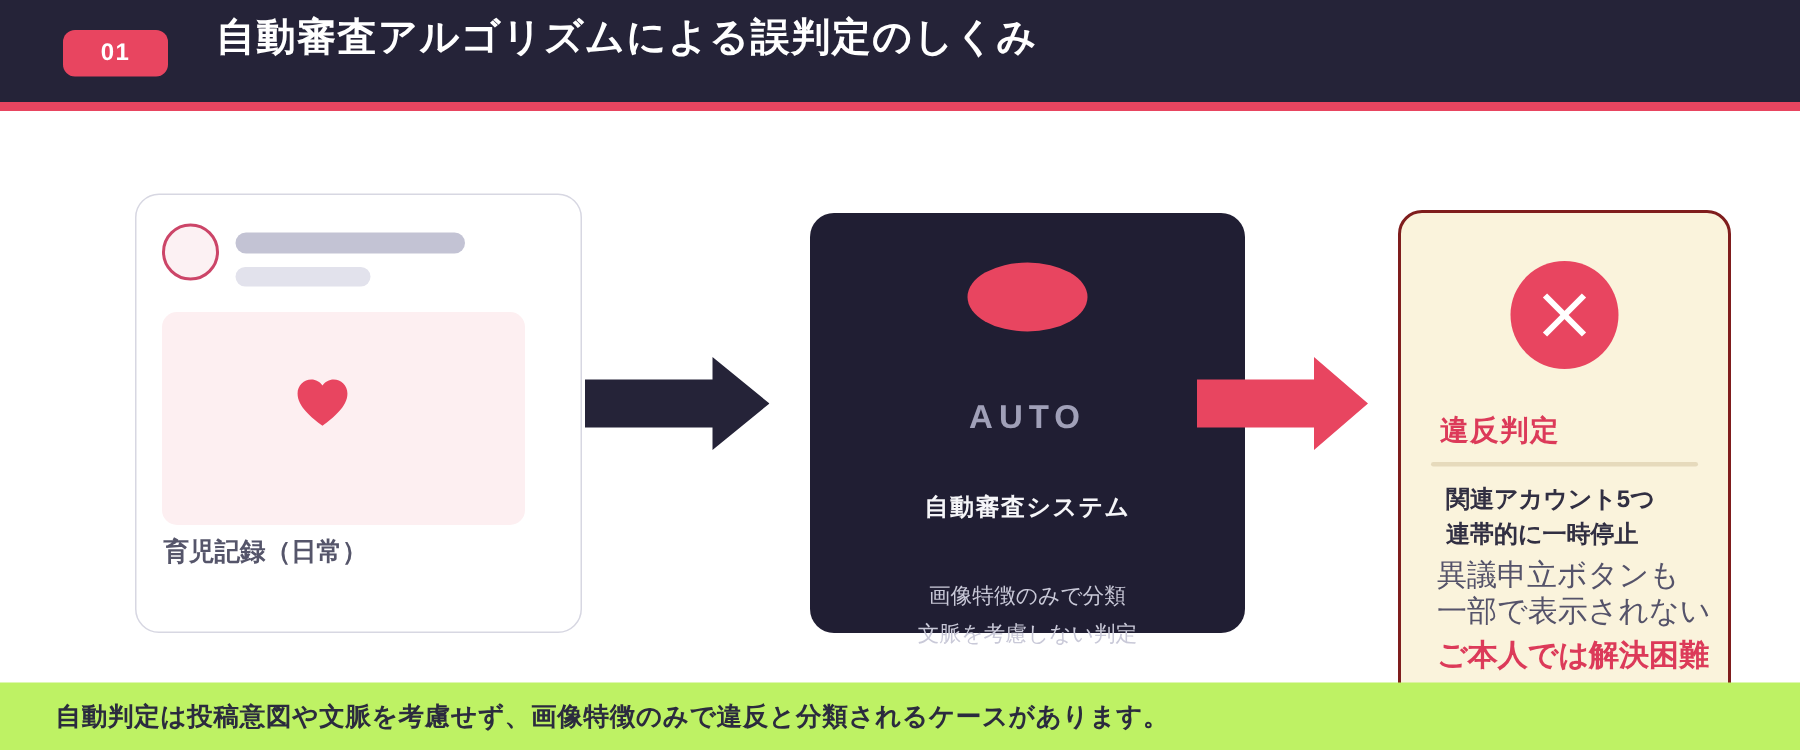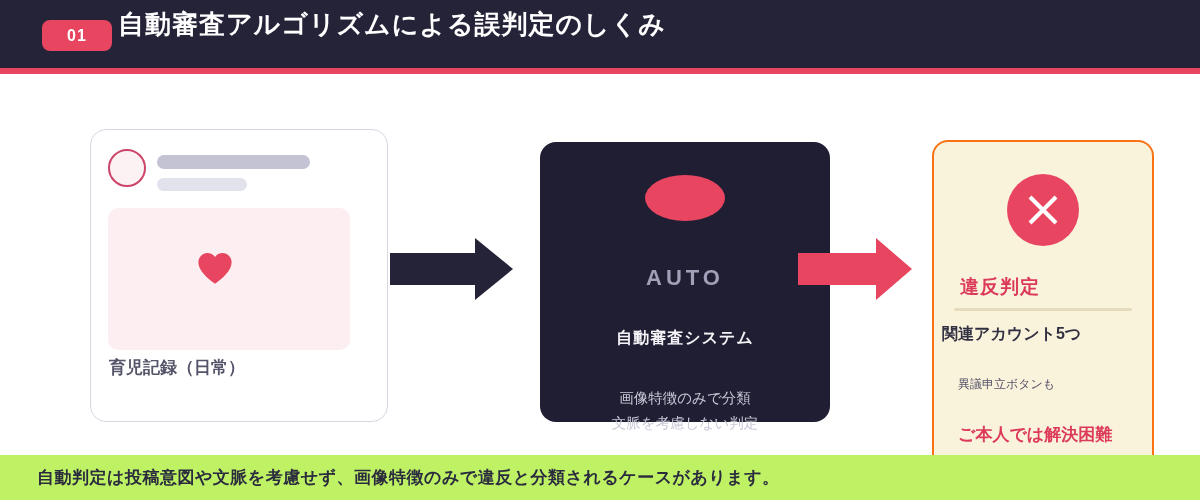--- a/index.html
+++ b/index.html
@@ -14,21 +14,21 @@
     position:absolute;left:0;top:0;width:1200px;height:68px;
     background:#252338;display:flex;align-items:center;
   }
   .header-badge{
     position:absolute;left:42px;top:20px;width:70px;height:31px;
     background:#E84560;border-radius:8px;color:#ffffff;
     font-size:16px;font-weight:bold;display:flex;align-items:center;justify-content:center;
     letter-spacing:1px;
   }
   .header-title{
-    position:absolute;left:118px;top:0;height:48px;display:flex;align-items:center;
+    position:absolute;left:144px;top:0;height:48px;display:flex;align-items:center;
     color:#ffffff;font-size:26px;font-weight:bold;letter-spacing:1px;
   }
   .accent-line{
     position:absolute;left:0;top:68px;width:1200px;height:6px;background:#E84560;
   }
 
   
   .post-card{
     position:absolute;left:90px;top:129px;width:298px;height:293px;
     background:#ffffff;border:1.5px solid #d7d7e2;border-radius:16px;
@@ -77,47 +77,47 @@
   .system-title{
     margin-top:11px;color:#F5F5F8;font-size:16px;font-weight:bold;letter-spacing:1px;
   }
   .system-desc{
     margin-top:11px;color:#C9C9D8;font-size:14.5px;line-height:25px;text-align:center;
   }
 
   
   .verdict-card{
     position:absolute;left:932px;top:140px;width:222px;height:340px;
-    background:#FAF3DC;border:2px solid #f97316;border-radius:16px;
+    background:#FAF3DC;border:2px solid #7f1d1d;border-radius:16px;
     box-sizing:border-box;z-index:1;
   }
   .x-circle{
     position:absolute;left:50%;transform:translateX(-50%);top:32px;
     width:72px;height:72px;border-radius:50%;background:#E84560;
     display:flex;align-items:center;justify-content:center;
   }
   .verdict-title{
     position:absolute;left:26px;top:132px;
     color:#DC3A59;font-size:19px;font-weight:bold;letter-spacing:1px;
   }
   .verdict-divider{
     position:absolute;left:20px;top:166px;width:178px;height:3px;
     background:#E6DABC;border-radius:2px;
   }
   .verdict-bold{
-    position:absolute;left:8px;top:180px;
+    position:absolute;left:30px;top:180px;
     color:#312F42;font-size:16px;font-weight:bold;line-height:23px;
   }
   .verdict-normal{
     position:absolute;left:24px;top:230px;
-    color:#55536A;font-size:12px;line-height:24px;
+    color:#55536A;font-size:20px;line-height:24px;
   }
   .verdict-warning{
     position:absolute;left:24px;top:281px;
-    color:#DC3A59;font-size:17px;font-weight:bold;
+    color:#DC3A59;font-size:20px;font-weight:bold;
   }
 
   
   .footer{
     position:absolute;left:0;top:455px;width:1200px;height:45px;
     background:#bef264;z-index:2;display:flex;align-items:center;
   }
   .footer-note{
     margin-left:37px;color:#2B2B3E;font-size:17px;font-weight:bold;letter-spacing:0.5px;
   }
@@ -167,22 +167,24 @@
   <div class="x-circle">
     <svg width="34" height="34" viewBox="0 0 34 34">
       <line x1="4" y1="4" x2="30" y2="30" stroke="#ffffff" stroke-width="4"></line>
       <line x1="30" y1="4" x2="4" y2="30" stroke="#ffffff" stroke-width="4"></line>
     </svg>
   </div>
   <div class="verdict-title">違反判定</div>
   <div class="verdict-divider"></div>
   <div class="verdict-bold">
     <div>関連アカウント5つ</div>
+    <div>連帯的に一時停止</div>
   </div>
   <div class="verdict-normal">
     <div>異議申立ボタンも</div>
+    <div>一部で表示されない</div>
   </div>
   <div class="verdict-warning">ご本人では解決困難</div>
 </div>
 
 <div class="footer">
   <div class="footer-note">自動判定は投稿意図や文脈を考慮せず、画像特徴のみで違反と分類されるケースがあります。</div>
 </div>
 
 </body></html>

